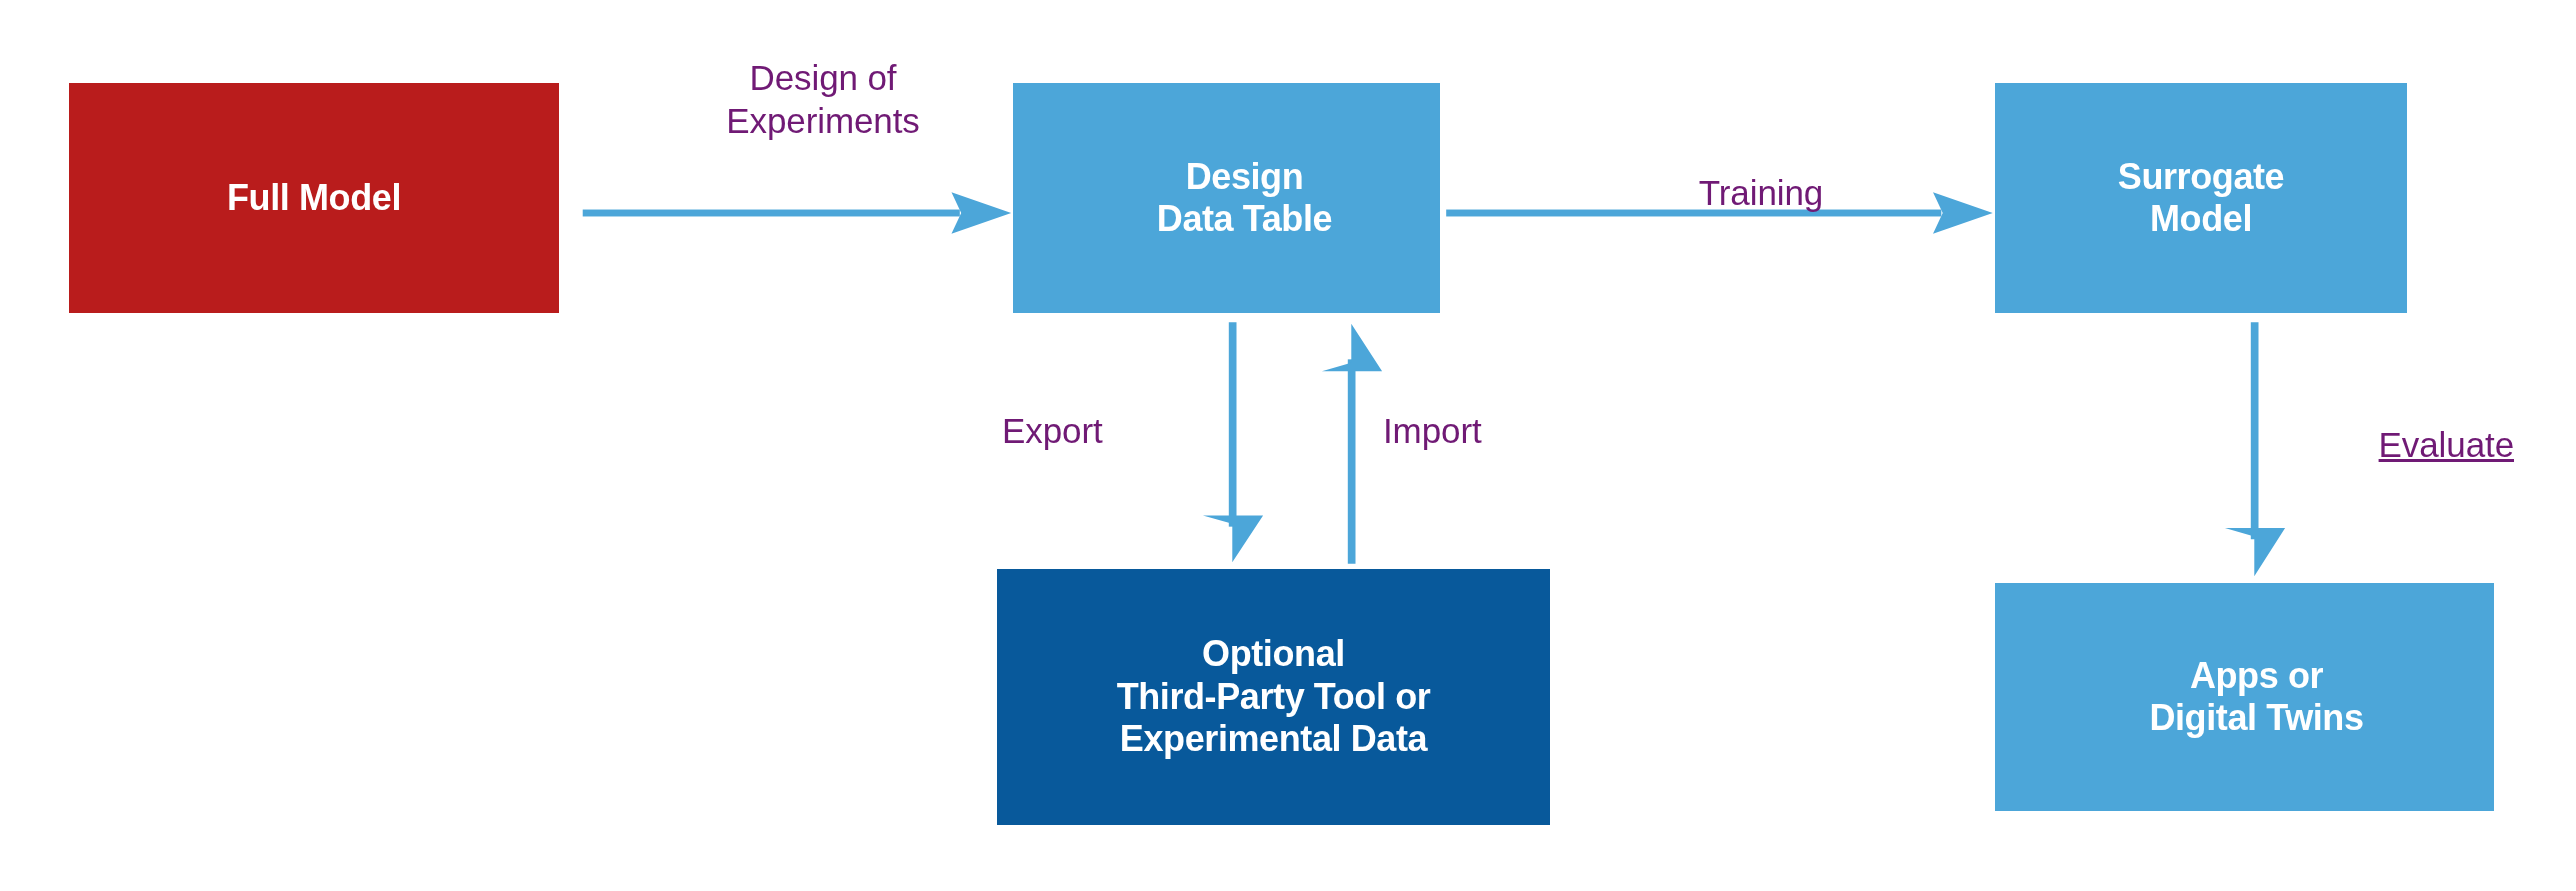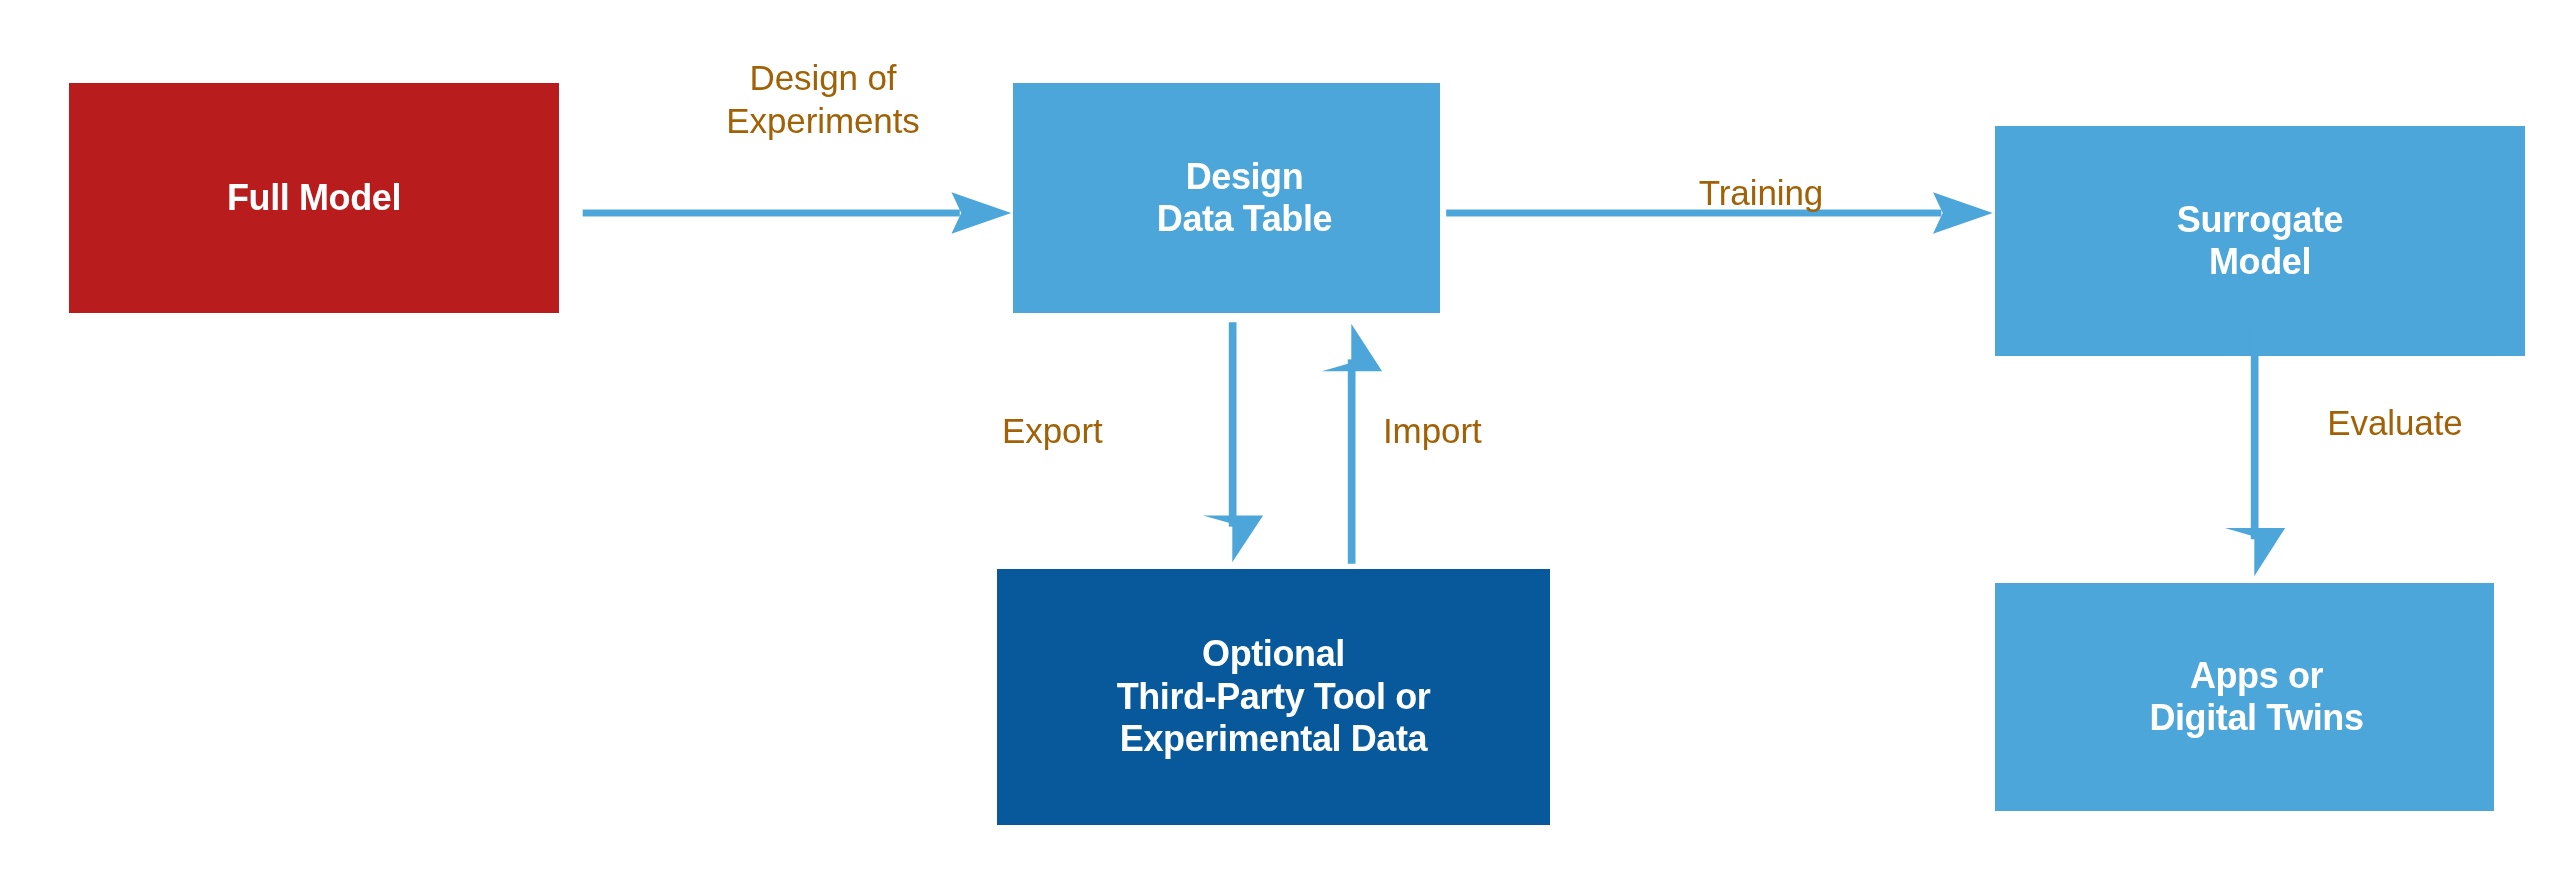--- a/index.html
+++ b/index.html
@@ -30,39 +30,39 @@
   }
   .node .node-label {
     display: block;
     white-space: pre-line;
     padding: 0 5.6px;
   }
 
   
   #node-full-model      { left: 69px;   top: 83px;  width: 490px;  height: 230px; font-size: 36px; }
   #node-design-table    { left: 1013px; top: 83px;  width: 427px;  height: 230px; font-size: 36px; padding-left: 36px; }
-  #node-surrogate-model { left: 1995px; top: 83px;  width: 530px;  height: 230px; font-size: 36px; margin-top: 43px; }
+  #node-surrogate-model { left: 1995px; top: 83px;  width: 412px;  height: 230px; font-size: 36px; }
   #node-optional-tool   { left: 997px; top: 569px;  width: 553px;  height: 256px; font-size: 36px; text-align: center; }
   #node-apps-twins      { left: 1995px; top: 583px;  width: 499px;  height: 228px; font-size: 36px; padding-left: 24px; }
 
   
   .edge-label {
     position: absolute;
-    color: #a16207;
+    color: #701a75;
     font-size: 35px;
     line-height: 1.22;
     white-space: pre-line;
     font-weight: normal;
     letter-spacing: -0.1px;
   }
   #label-design-of-experiments { left: 683px;  top: 57px;  width: 280px; text-align: center; }
   #label-training              { left: 1649px; top: 125px; width: 224px; text-align: center; margin-top: 47px; }
   #label-export                { left: 1002px; top: 410px; width: 182px; text-align: left; }
   #label-import                { left: 1383px; top: 410px; width: 196px; text-align: left; }
-  #label-evaluate              { left: 2276px; top: 402px; width: 238px; text-align: center; }
+  #label-evaluate              { left: 2276px; top: 424px; width: 238px; text-align: right; text-decoration: underline; }
 
   
   .arrow-svg { position: absolute; overflow: visible; }
   #arrow-doe      { left: 581px;  top: 188px; }
   #arrow-training { left: 1444px; top: 188px; }
   #arrow-export   { left: 1191px; top: 322px; }
   #arrow-import   { left: 1310px; top: 322px; }
   #arrow-evaluate { left: 2213px; top: 322px; }
 </style>
 </head>

